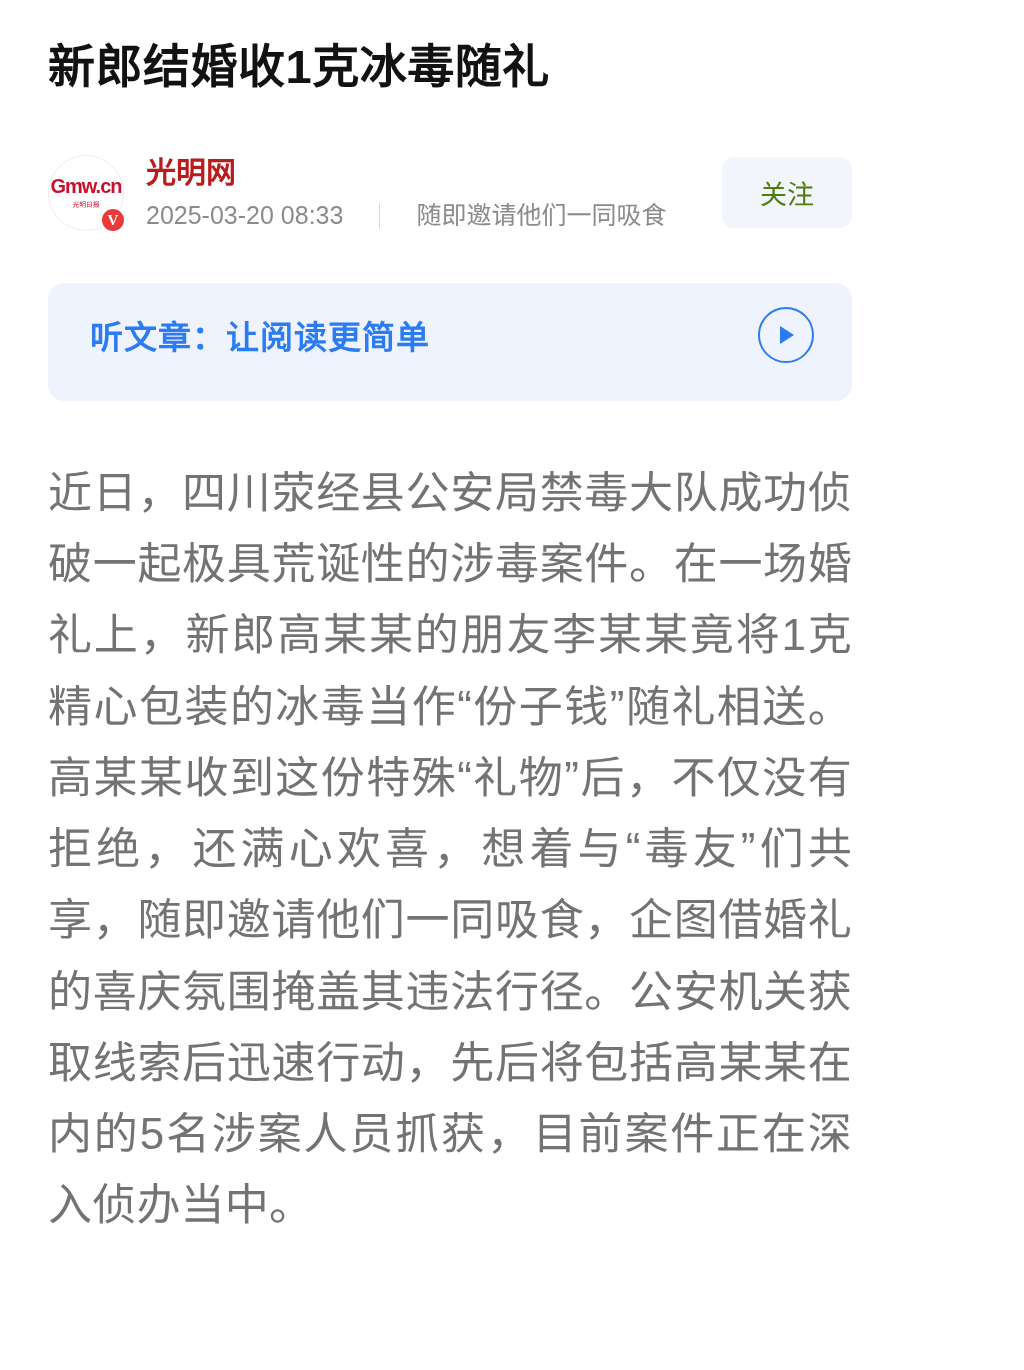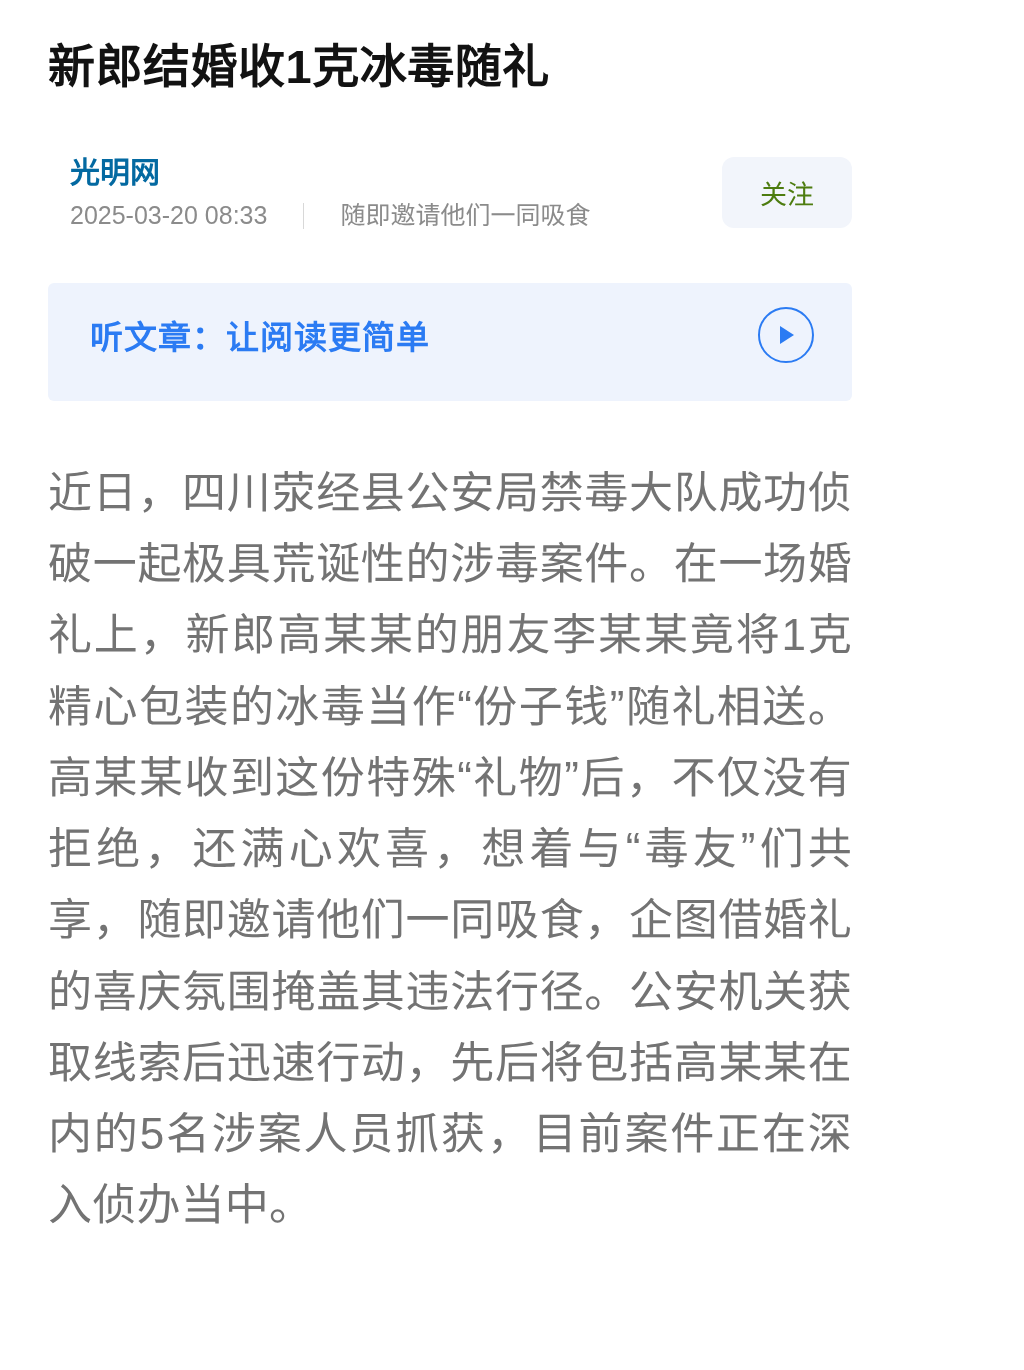--- a/index.html
+++ b/index.html
@@ -94,21 +94,21 @@
     margin-left: 22px;
     display: flex;
     flex-direction: column;
     justify-content: center;
     flex: 1 1 auto;
     min-width: 0;
   }
   .source-name {
     font-size: 30px;
     font-weight: 700;
-    color: #0369a1;
+    color: #b91c1c;
     line-height: 1.15;
   }
   .source-meta {
     margin-top: 12px;
     display: flex;
     align-items: center;
     font-size: 25px;
     color: #8b8b8b;
     line-height: 1.1;
     white-space: nowrap;
@@ -132,21 +132,21 @@
     padding: 16px 38px;
     cursor: pointer;
     font-family: Liberation Sans, sans-serif;
   }
 
   
   .audio-banner {
     margin-top: 52px;
     height: 118px;
     background: #eef3fd;
-    border-radius: 6px;
+    border-radius: 16px;
     display: flex;
     align-items: center;
     justify-content: space-between;
     padding: 0 38px 14px 42px;
     box-sizing: border-box;
     cursor: pointer;
   }
   .audio-label {
     font-size: 33px;
     font-weight: 700;
@@ -178,20 +178,27 @@
 </style>
 </head>
 <body>
 
 <div class="page">
 
   <h1 class="article-title">新郎结婚收1克冰毒随礼</h1>
 
   <div class="source-row">
 
+    <div class="avatar-wrap">
+      <div class="avatar">
+        <span class="logo-main">Gmw.cn</span>
+        <span class="logo-sub">光明日报</span>
+      </div>
+      <div class="verified-badge">V</div>
+    </div>
 
     <div class="source-text">
       <div class="source-name">光明网</div>
       <div class="source-meta">
         <span>2025-03-20 08:33</span>
         <span class="divider"></span>
         <span>随即邀请他们一同吸食</span>
       </div>
     </div>
 

